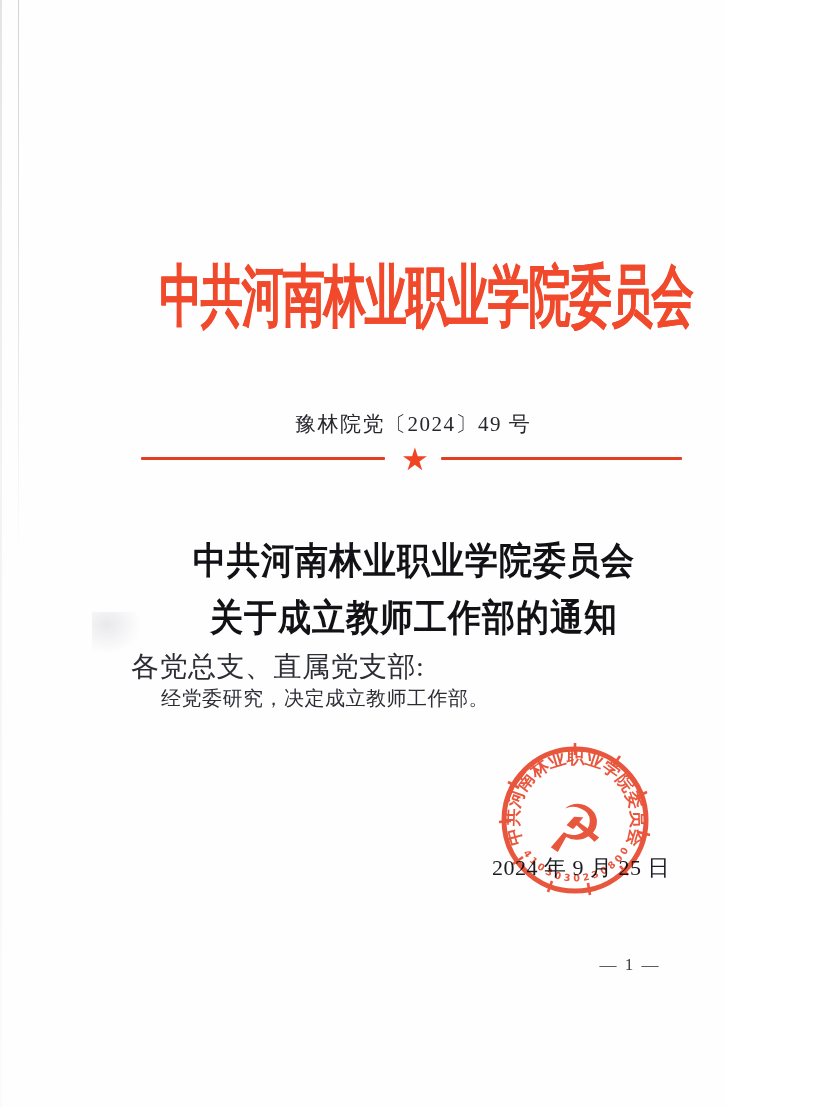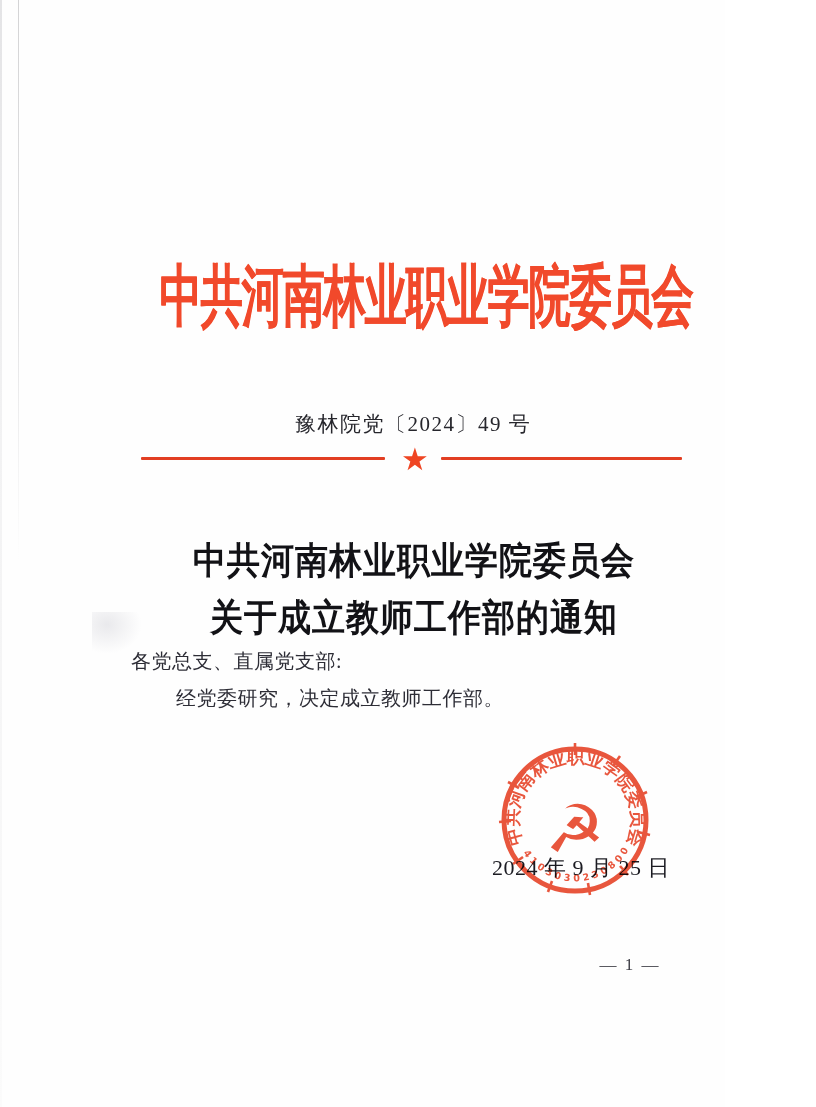--- a/index.html
+++ b/index.html
@@ -73,26 +73,26 @@
     color:#121216;
     letter-spacing:1px;
     transform:scaleY(1.12);
     transform-origin:center top;
     white-space:nowrap;
   }
 
   
   .salutation{
     left:131px;top:648px;
-    font-size:20px;letter-spacing:0.5px;
+    font-size:28px;letter-spacing:0.5px;
     color:#2d2d36;
     white-space:nowrap;
   }
   .body-par{
-    left:176px;top:685px;
+    left:161px;top:685px;
     font-size:20px;letter-spacing:0.5px;
     color:#2d2d36;
     white-space:nowrap;
   }
 
   
   .issue-date{
     left:492px;top:853px;
     font-size:22px;letter-spacing:0.5px;
     color:#1b1b22;

